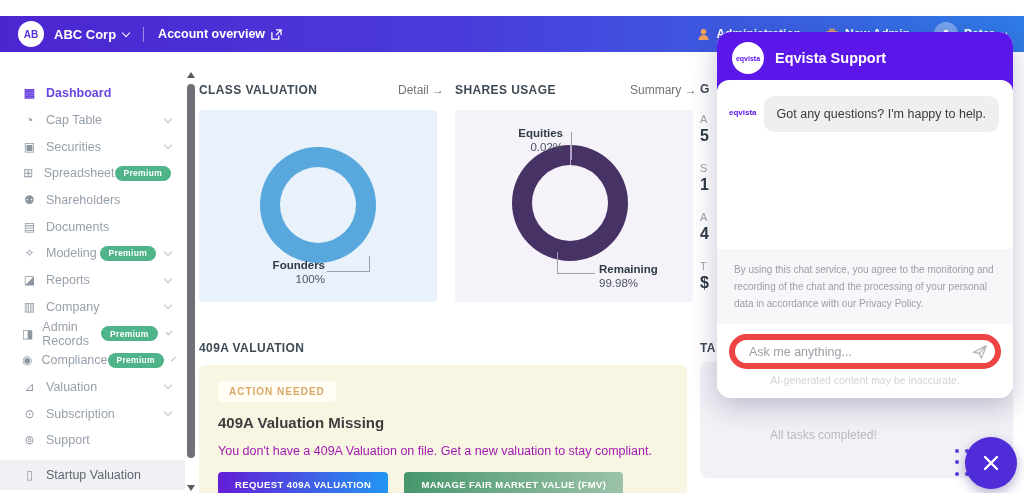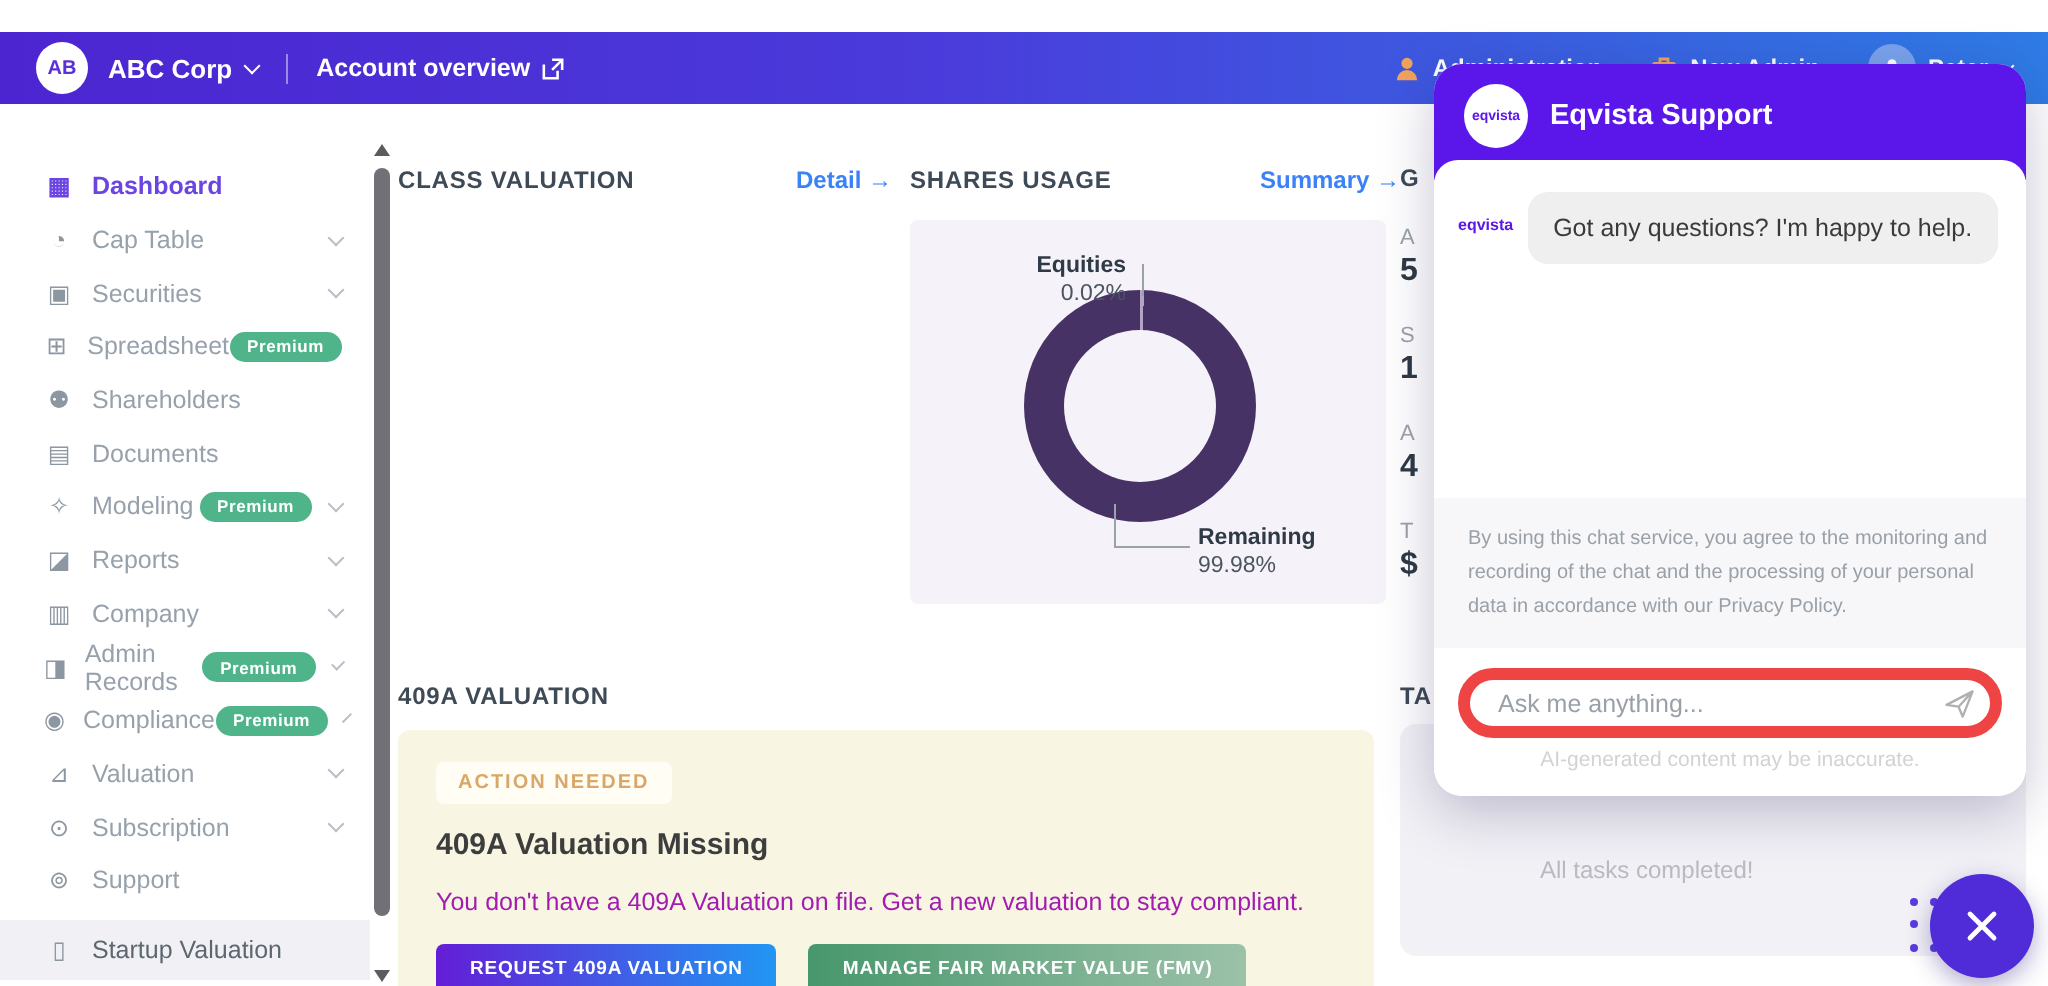--- a/index.html
+++ b/index.html
@@ -39,21 +39,21 @@
   
   .vscroll { position:absolute; left:185px; top:72px; width:12px; bottom:0; z-index:6; }
   .vscroll .thumb { position:absolute; left:2px; top:12px; width:8px; height:374px; background:#707076; border-radius:4px; }
   .tri-up { position:absolute; left:2px; top:0; width:0; height:0; border-left:4px solid transparent;
             border-right:4px solid transparent; border-bottom:6px solid #5c5c60; }
   .tri-down { position:absolute; left:2px; bottom:2px; width:0; height:0; border-left:4px solid transparent;
               border-right:4px solid transparent; border-top:6px solid #5c5c60; }
 
   
   .sec-head { position:absolute; font-size:12px; font-weight:bold; color:#3e4a55; letter-spacing:.4px; }
-  .sec-link { position:absolute; font-size:12px; font-weight:bold; color:#3b82f6; cursor:pointer; }
+  .sec-link { position:absolute; font-size:12px; font-weight:normal; color:#737373; cursor:pointer; }
 
   
   .card { position:absolute; width:238px; height:192px; border-radius:4px; }
   .donut { position:absolute; width:116px; height:116px; border-radius:50%; }
   .donut::after { content:""; position:absolute; left:20px; top:20px; right:20px; bottom:20px;
                   border-radius:50%; background:var(--hole,#fff); }
   .dlabel { position:absolute; font-size:11.5px; font-weight:bold; color:#2e3a45; line-height:1.25; }
   .dlabel .pct { font-weight:normal; color:#4a5560; }
   .connH { position:absolute; height:1px; background:#9aa3ac; }
   .connV { position:absolute; width:1px; background:#9aa3ac; }
@@ -262,20 +262,29 @@
   <div class="sec-link" style="left:398px; top:83px;">
     <span>Detail</span>
     <span>→</span>
   </div>
   <div class="sec-head" style="left:455px; top:83px;">SHARES USAGE</div>
   <div class="sec-link" style="left:630px; top:83px;">
     <span>Summary</span>
     <span>→</span>
   </div>
 
+  <div class="card" style="left:199px; top:110px; background:#e9f2fa;">
+    <div class="donut" style="left: 61px; top: 37px; background: conic-gradient(rgb(88, 168, 221) 0deg, rgb(88, 168, 221) 360deg); --hole: #e9f2fa;"></div>
+    <div class="dlabel" style="right:112px; top:148px; text-align:right;">
+      <div>Founders</div>
+      <div class="pct">100%</div>
+    </div>
+    <div class="connH" style="left:128px; top:161px; width:42px;"></div>
+    <div class="connV" style="left:170px; top:146px; height:16px;"></div>
+  </div>
 
   <div class="card" style="left:455px; top:110px; background:#f6f2f9;">
     <div class="donut" style="left: 57px; top: 35px; background: conic-gradient(rgb(179, 163, 198) 0deg, rgb(179, 163, 198) 2deg, rgb(71, 50, 102) 2deg, rgb(71, 50, 102) 360deg); --hole: #f6f2f9;"></div>
     <div class="dlabel" style="right:130px; top:16px; text-align:right;">
       <div>Equities</div>
       <div class="pct">0.02%</div>
     </div>
     <div class="connV" style="left:116px; top:22px; height:16px;"></div>
     <div class="dlabel" style="left:144px; top:152px;">
       <div>Remaining</div>

